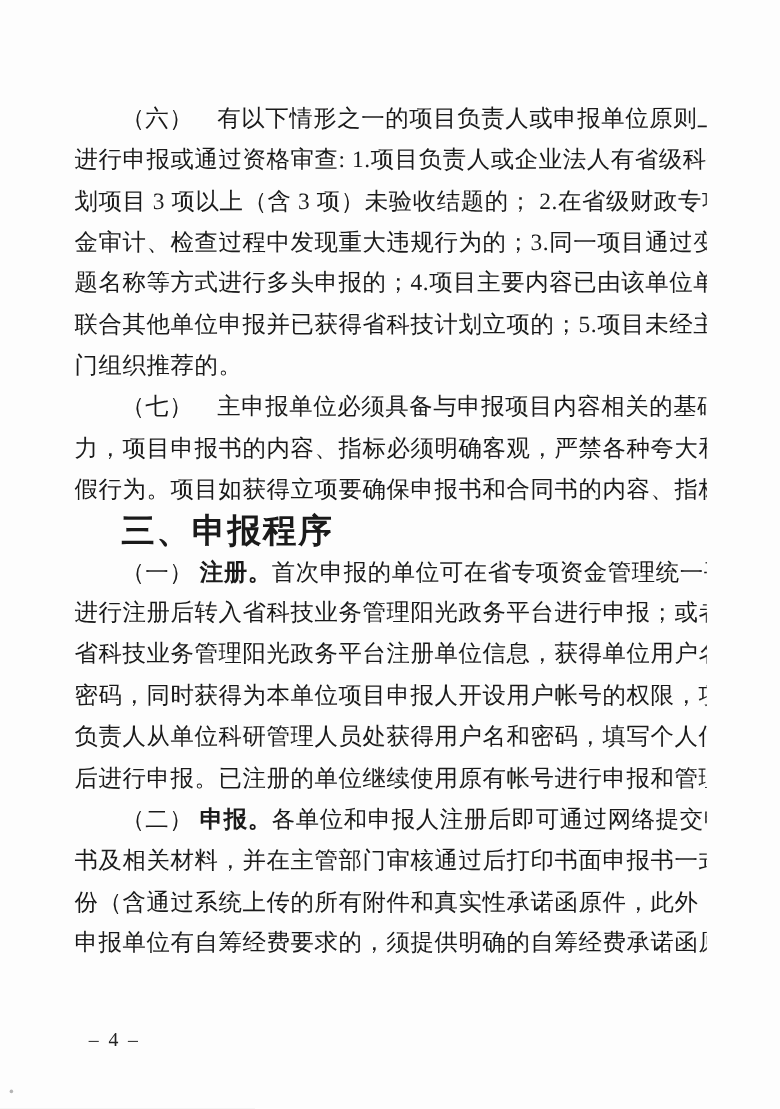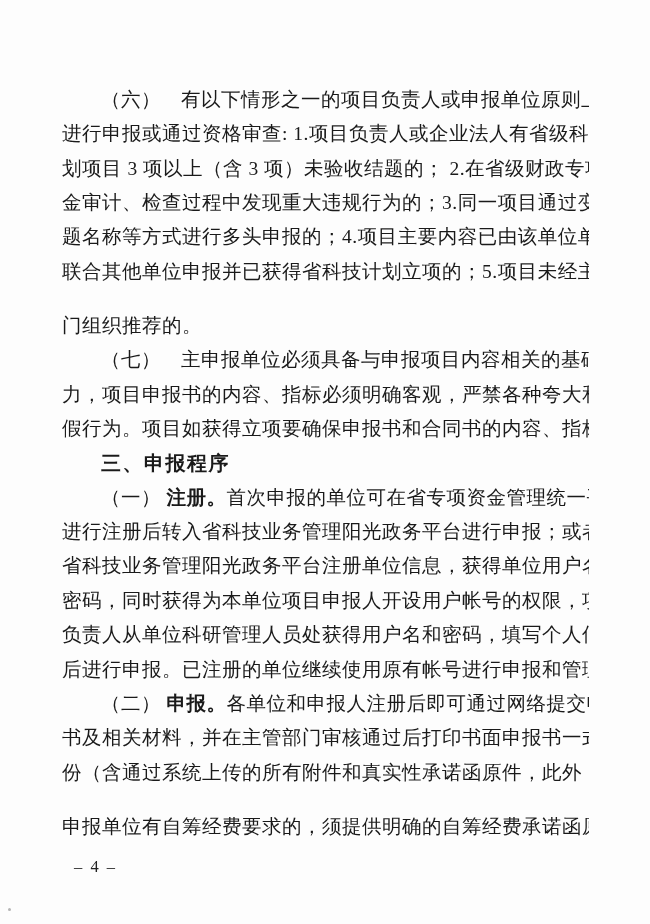--- a/index.html
+++ b/index.html
@@ -33,27 +33,26 @@
     text-align-last: justify;
     text-justify: inter-ideograph;
     overflow: hidden;
     white-space: nowrap;
   }
   .line.first {
     padding-left: 39px;
   }
   .line.end {
     text-align-last: left;
-    margin-top: 20px;
   }
   .line.heading {
     text-align-last: left;
     font-weight: 700;
     font-family: "Liberation Sans", "DejaVu Sans", sans-serif;
-    font-size: 20px;
+    font-size: 28px;
     letter-spacing: 1.5px;
   }
   .bold-label {
     font-weight: 700;
     font-family: Liberation Serif, serif;
   }
   .footer {
     position: absolute;
     left: 74px;
     top: 856px;

